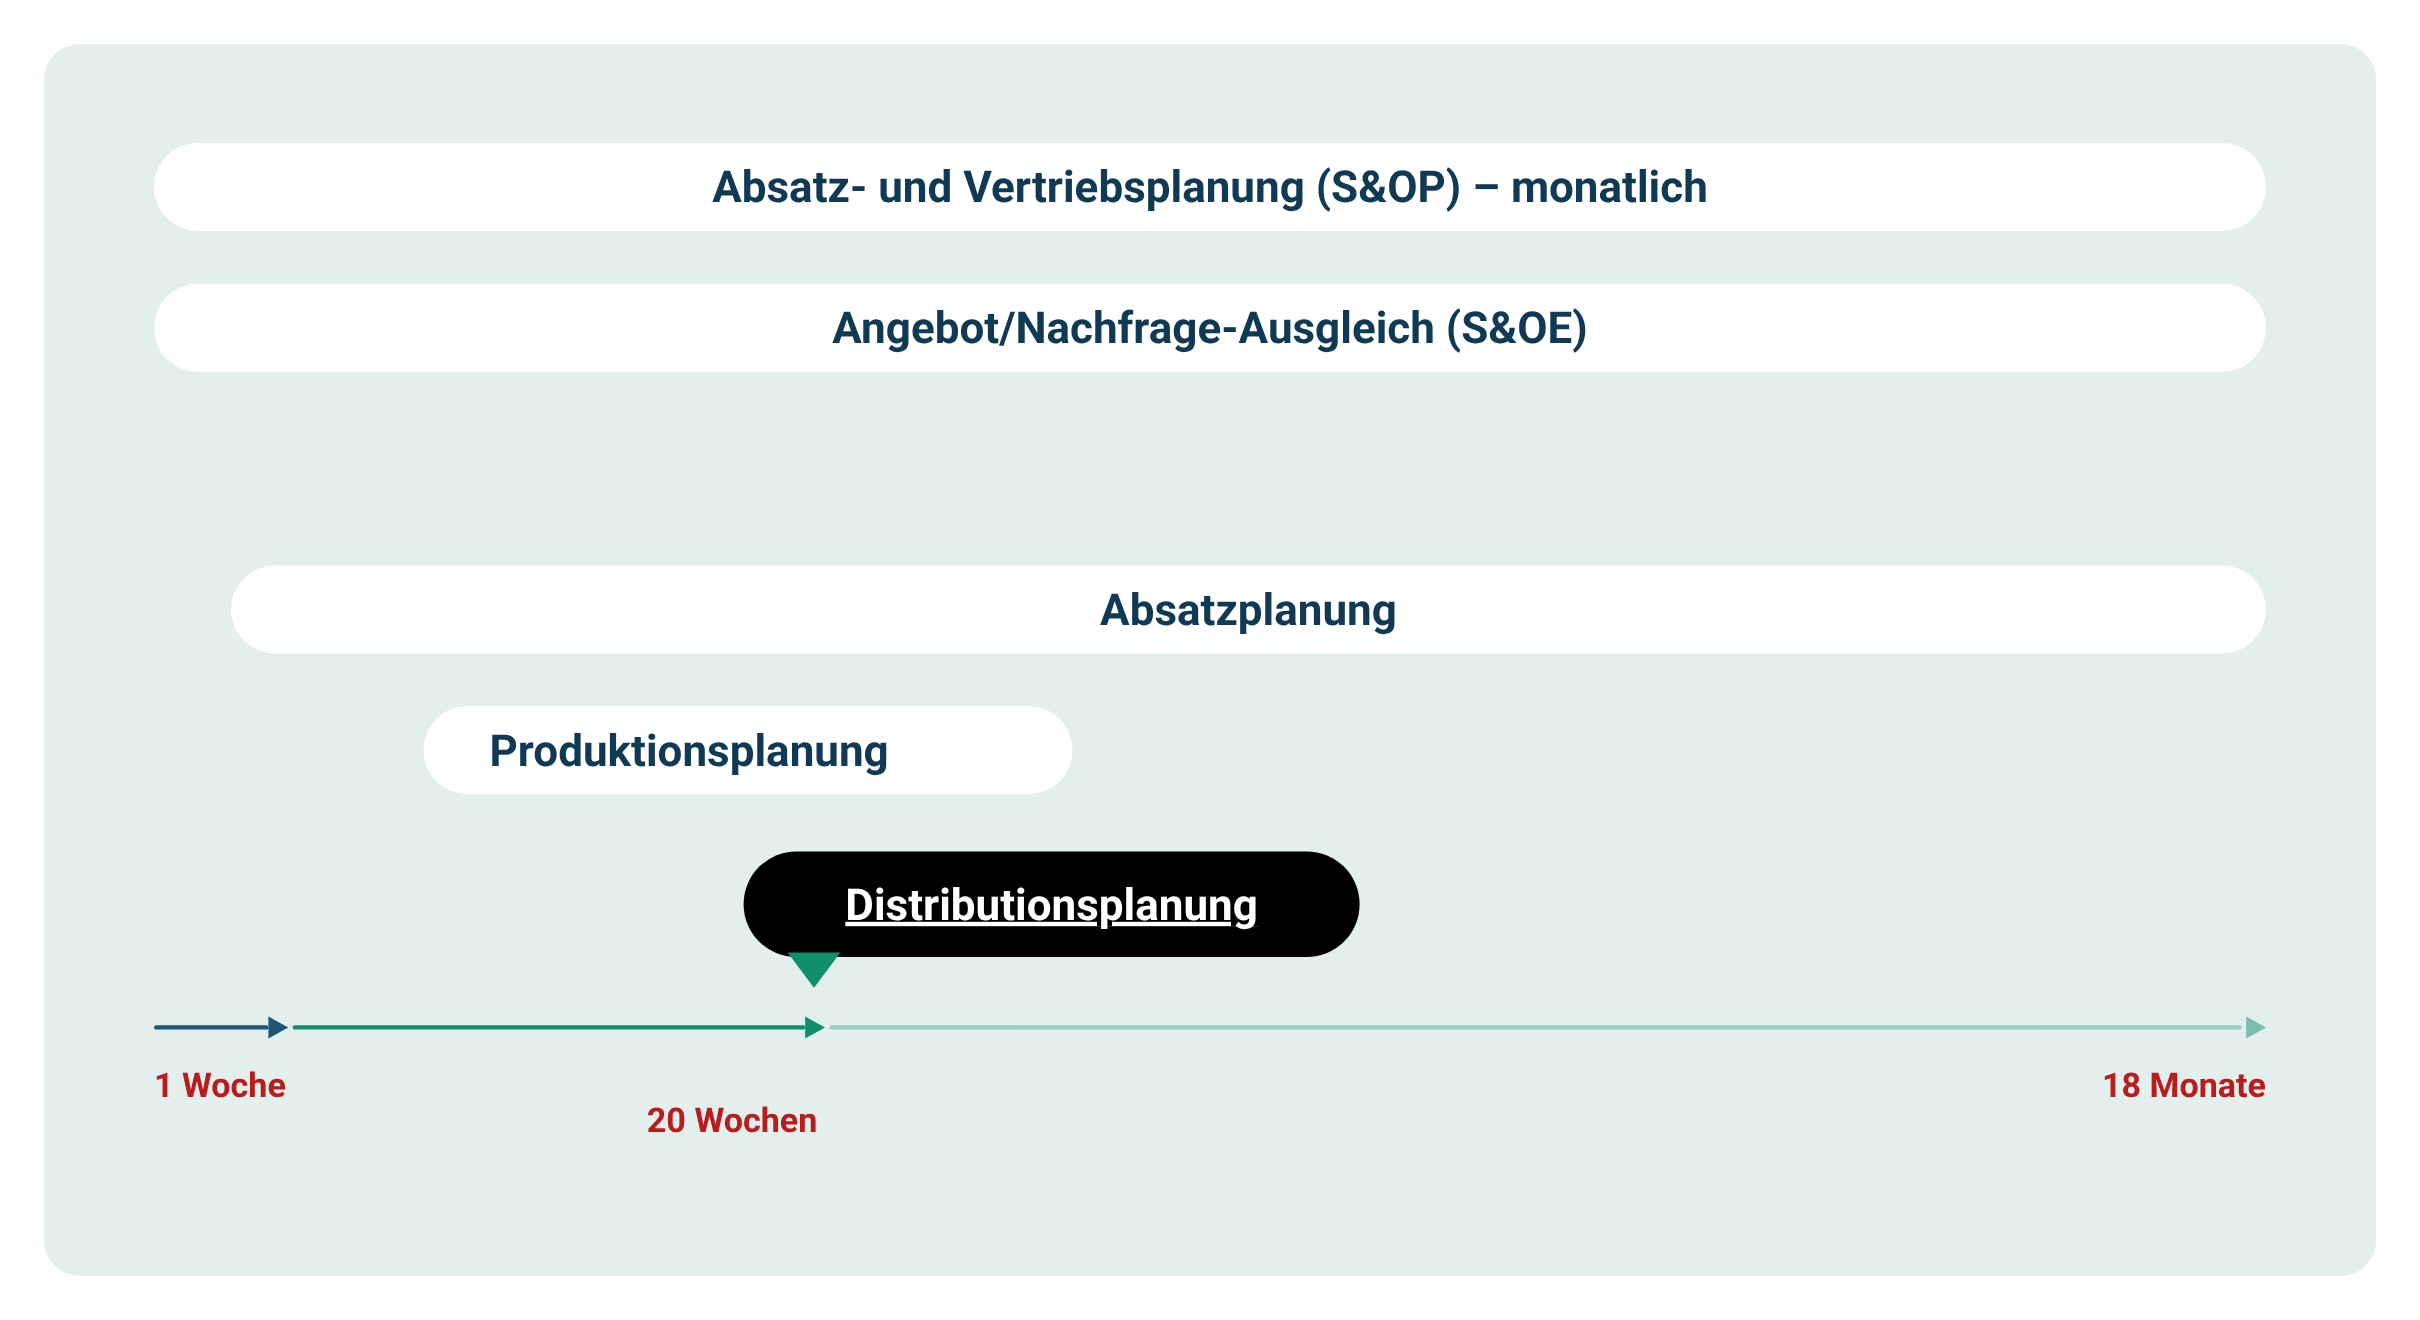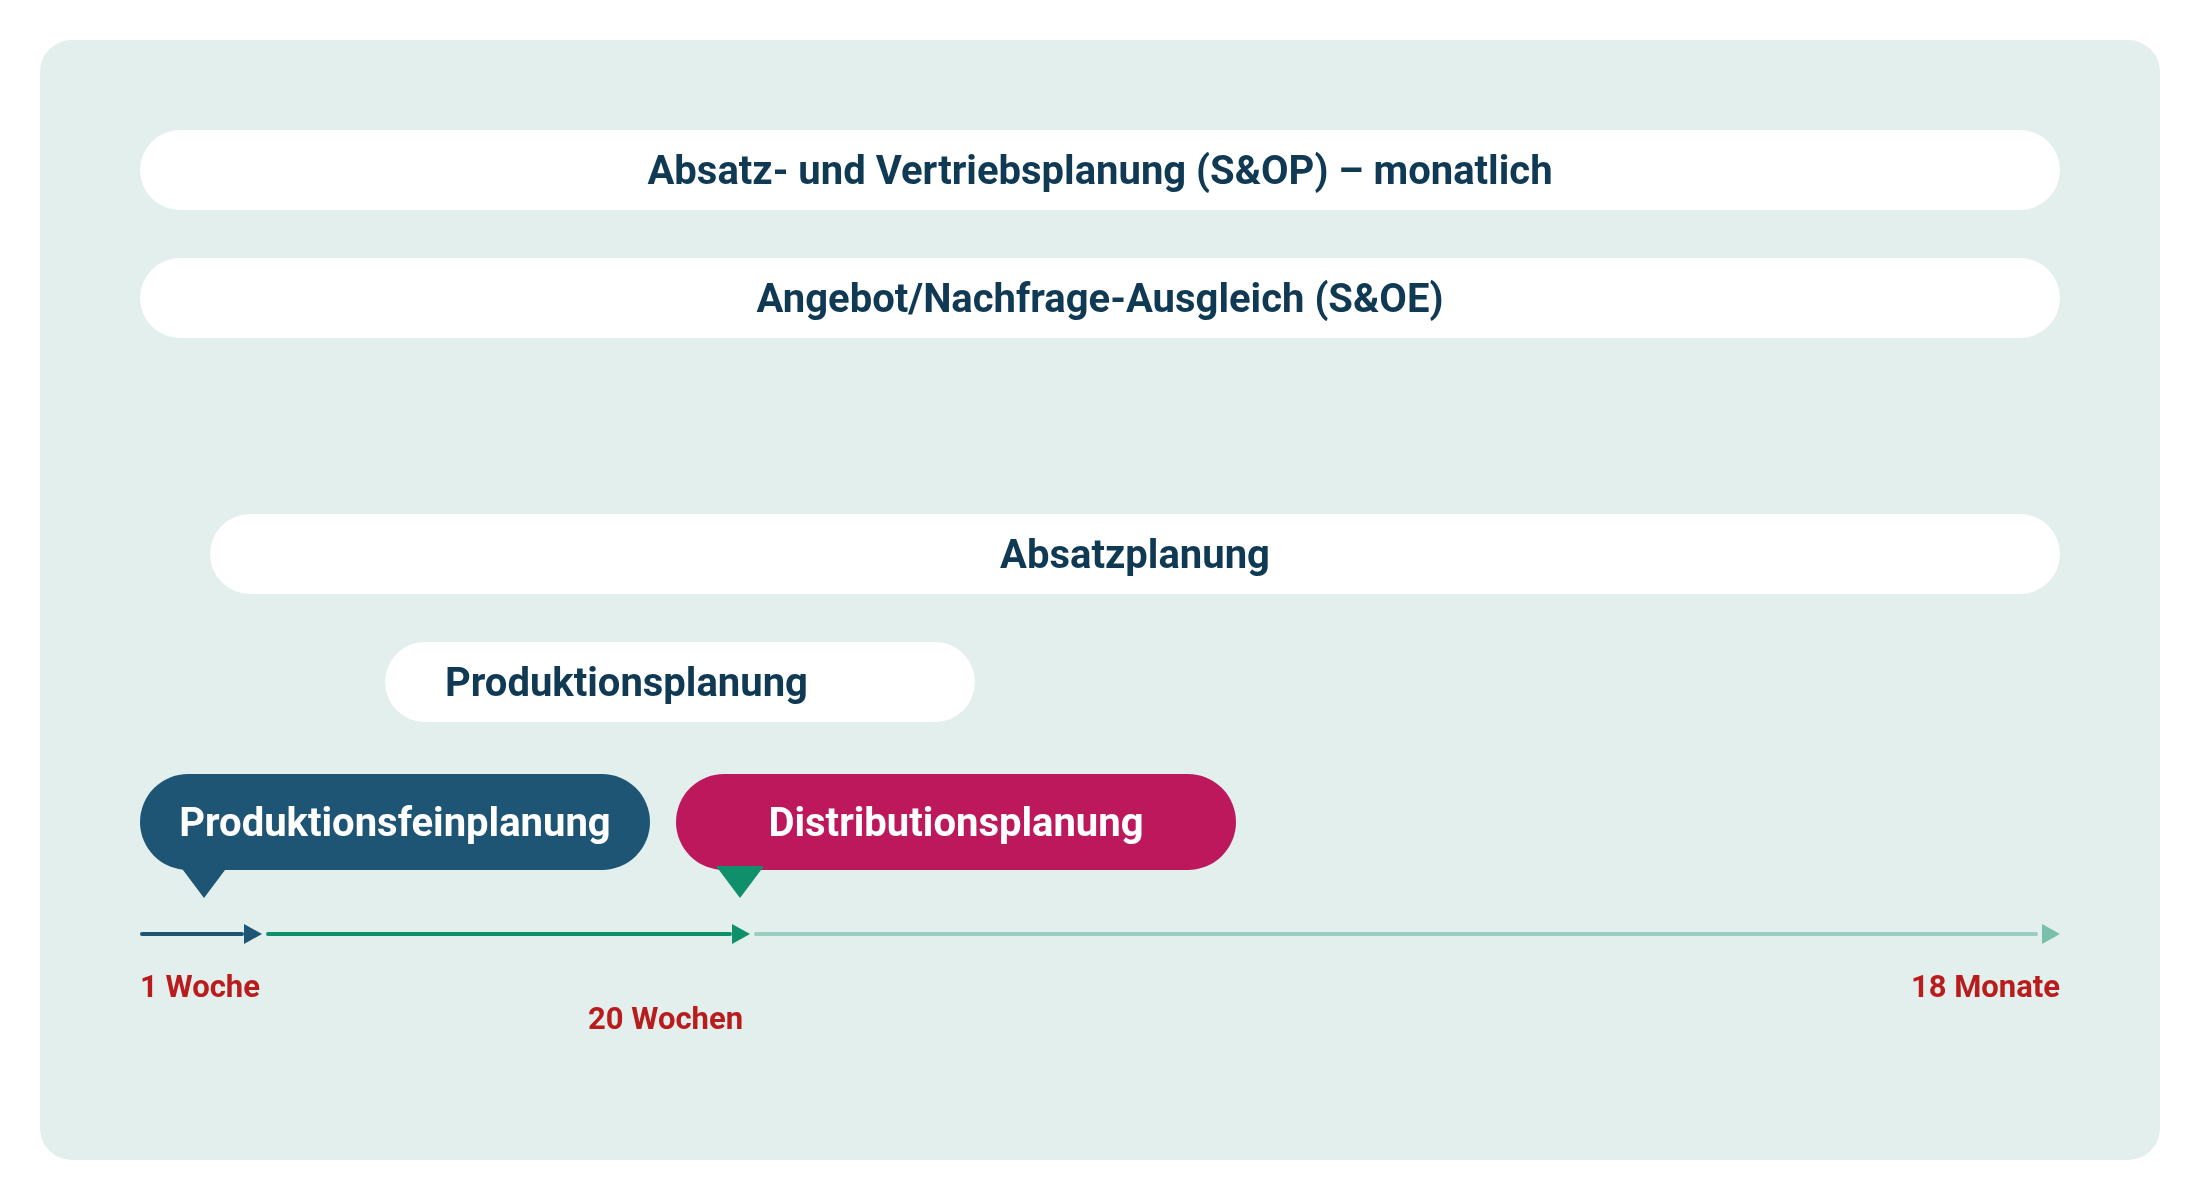--- a/index.html
+++ b/index.html
@@ -91,26 +91,22 @@
 
 
   <div class="pill-row" style="left:170px; width:1850px; top:474px;">
     <span>Absatzplanung</span>
   </div>
 
   <div class="pill-row left-text" style="left:345px; width:590px; top:602px;">
     <span>Produktionsplanung</span>
   </div>
 
-  <div class="bubble" style="left:100px; width:510px; top:734px; background:#1f5574;">
-    <span>Produktionsfeinplanung</span>
-    <div class="tail" style="left:40px; border-top:32px solid #1f5574;"></div>
-  </div>
 
-  <div class="bubble" style="left:636px; width:560px; top:734px; background:#be185d;">
+  <div class="bubble" style="left:636px; width:560px; top:734px; background:#000000;text-decoration:underline;">
     <span>Distributionsplanung</span>
     <div class="tail" style="left:40px; border-top:32px solid #0f8f6a;"></div>
   </div>
 
   <div class="timeline" style="top:892px;">
 
     <div class="seg" style="left:0; width:104px; background:#1f5574;"></div>
     <div class="arrow" style="left:104px; border-left:18px solid #1f5574;"></div>
 
     <div class="seg" style="left:126px; width:466px; background:#0f8f6a;"></div>

